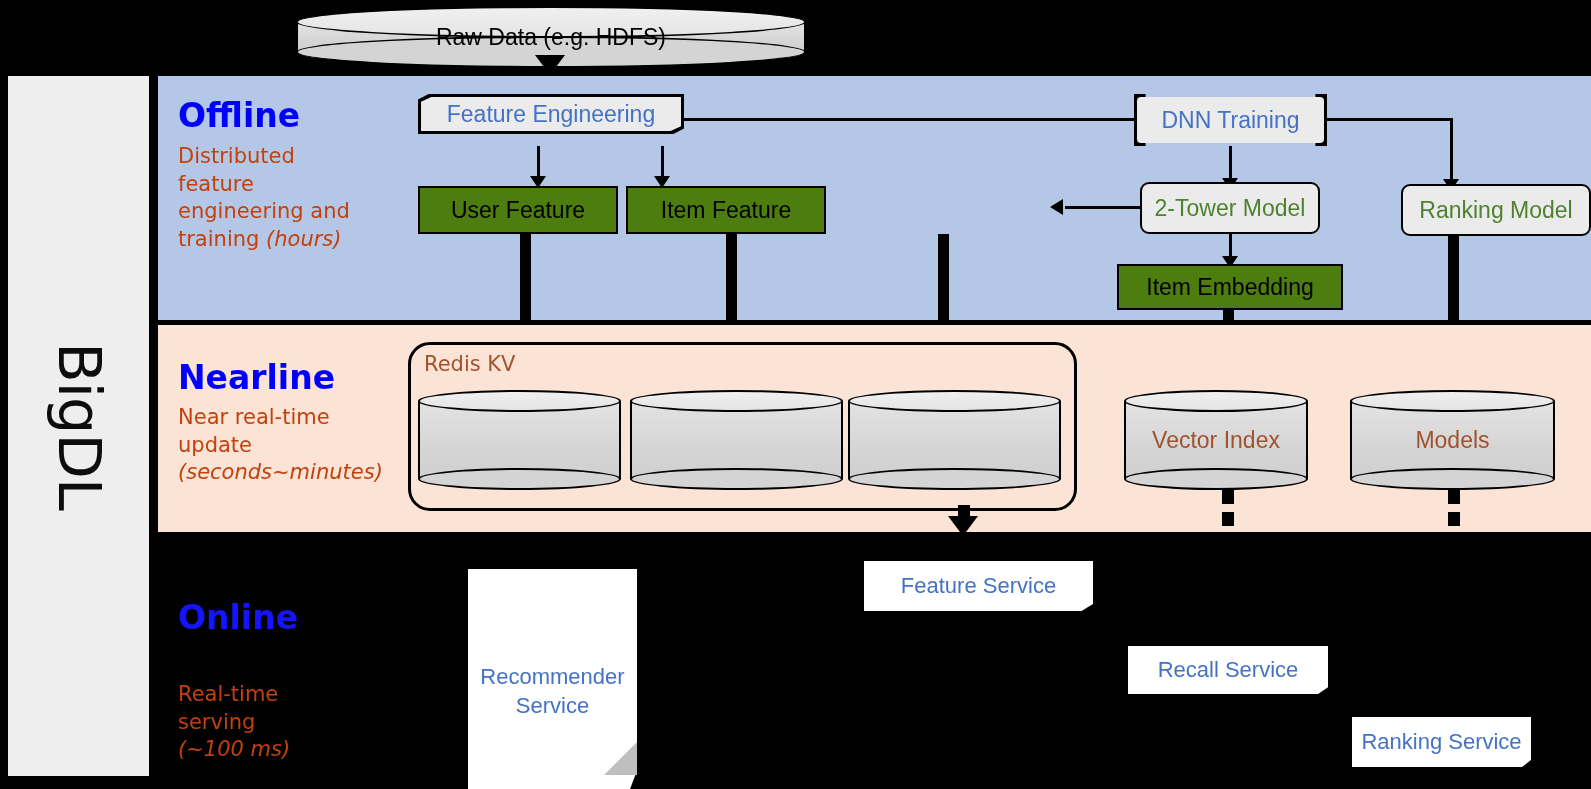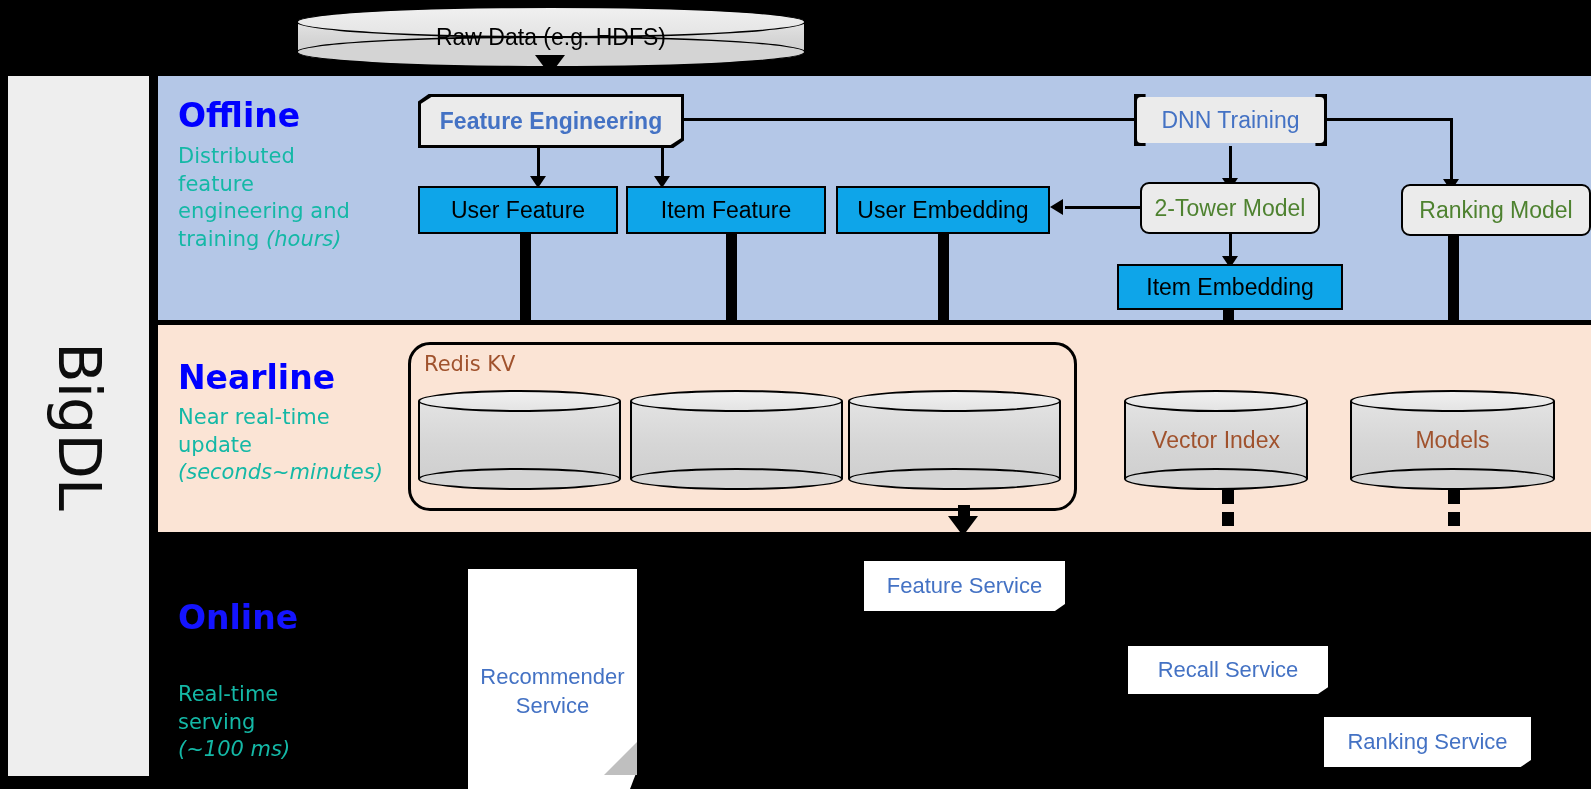--- a/index.html
+++ b/index.html
@@ -17,30 +17,30 @@
        font-family:"DejaVu Sans",sans-serif;}
 
   
   .band{position:absolute;left:158px;}
   .band-offline{top:76px;width:1433px;height:244px;background:#b4c7e7;}
   .band-nearline{top:325px;width:1433px;height:207px;background:#fbe4d5;}
   .band-online{top:537px;width:1433px;height:252px;background:#000;}
 
   .band-title{position:absolute;font-size:33px;color:#0000ff;font-weight:600;
       font-family:"DejaVu Sans",sans-serif;}
-  .band-sub{position:absolute;font-size:21px;color:#14b8a6;line-height:1.32;
+  .band-sub{position:absolute;font-size:21px;color:#c2410c;line-height:1.32;
       font-family:"DejaVu Sans",sans-serif;}
   .band-sub em{font-style:italic;}
 
   
   .node{position:absolute;box-sizing:border-box;display:flex;
         align-items:center;justify-content:center;text-align:center;}
 
   
-  .box-grey{background:#0ea5e9;border:2.5px solid #000;font-size:23px;color:#000;}
+  .box-grey{background:#4d7c0f;border:2.5px solid #000;font-size:23px;color:#000;}
   .flag-wrap{position:absolute;}
   .flag-wrap .inner{position:absolute;inset:0;background:#000;
      clip-path:polygon(0 14%,4% 0,100% 0,100% 86%,96% 100%,0 100%);}
   .flag-wrap .face{position:absolute;left:3px;top:3px;right:3px;bottom:3px;
      background:#ebebeb;
      clip-path:polygon(0 14%,4% 0,100% 0,100% 86%,96% 100%,0 100%);
      display:flex;align-items:center;justify-content:center;
      font-size:23px;color:#4472c4;}
 
   
@@ -120,21 +120,21 @@
   <div class="band band-offline"></div>
   <div class="band-title" style="left:178px;top:96px;">Offline</div>
   <div class="band-sub" style="left:178px;top:143px;width:210px;">
     <span>Distributed</span><br>
     <span>feature</span><br>
     <span>engineering and</span><br>
     <span>training</span>
     <em>(hours)</em>
   </div>
 
-  <div class="flag-wrap" style="left:418px;top:94px;width:266px;height:54px;font-weight:bold;">
+  <div class="flag-wrap" style="left:418px;top:94px;width:266px;height:40px;">
     <div class="inner"></div>
     <div class="face">
       <span>Feature Engineering</span>
     </div>
   </div>
 
   <div class="ln" style="left:684px;top:118px;width:466px;height:2.5px;"></div>
   <div class="arw-r" style="left:1148px;top:112px;"></div>
 
   <div class="proc-wrap" style="left:1134px;top:94px;width:193px;height:52px;">
@@ -155,23 +155,20 @@
 
   <div class="ln" style="left:1327px;top:118px;width:125px;height:2.5px;"></div>
   <div class="ln" style="left:1450px;top:118px;width:2.5px;height:63px;"></div>
   <div class="arw-d" style="left:1443px;top:179px;"></div>
 
   <div class="node box-grey" style="left:418px;top:186px;width:200px;height:48px;">
     <span>User Feature</span>
   </div>
   <div class="node box-grey" style="left:626px;top:186px;width:200px;height:48px;">
     <span>Item Feature</span>
-  </div>
-  <div class="node box-grey" style="left:836px;top:186px;width:214px;height:48px;">
-    <span>User Embedding</span>
   </div>
 
   <div class="node box-model" style="left:1140px;top:182px;width:180px;height:52px;">
     <span>2-Tower Model</span>
   </div>
 
   <div class="node box-model" style="left:1354px;top:184px;width:190px;height:52px;margin-left:47px;">
     <span>Ranking Model</span>
   </div>
 
@@ -260,25 +257,25 @@
     <em>(~100 ms)</em>
   </div>
 
   <div class="doc" style="left:468px;top:569px;width:169px;height:246px;flex-direction:column;line-height:1.3;">
     <span>Recommender</span>
     <span>Service</span>
   </div>
   <div class="doc-fold" style="left:604px;top:742px;width:33px;height:33px;
        clip-path:polygon(100% 0,100% 100%,0 100%);background:#bfbfbf;"></div>
 
-  <div class="doc doc-sm" style="left:864px;top:561px;width:201px;height:50px;">
+  <div class="doc doc-sm" style="left:864px;top:561px;width:229px;height:50px;">
     <span>Feature Service</span>
   </div>
 
   <div class="doc doc-sm" style="left:1128px;top:646px;width:200px;height:48px;">
     <span>Recall Service</span>
   </div>
 
-  <div class="doc doc-sm" style="left:1324px;top:717px;width:207px;height:50px;">
+  <div class="doc doc-sm" style="left:1352px;top:717px;width:179px;height:50px;">
     <span>Ranking Service</span>
   </div>
 
 </div>
 
 </body></html>

